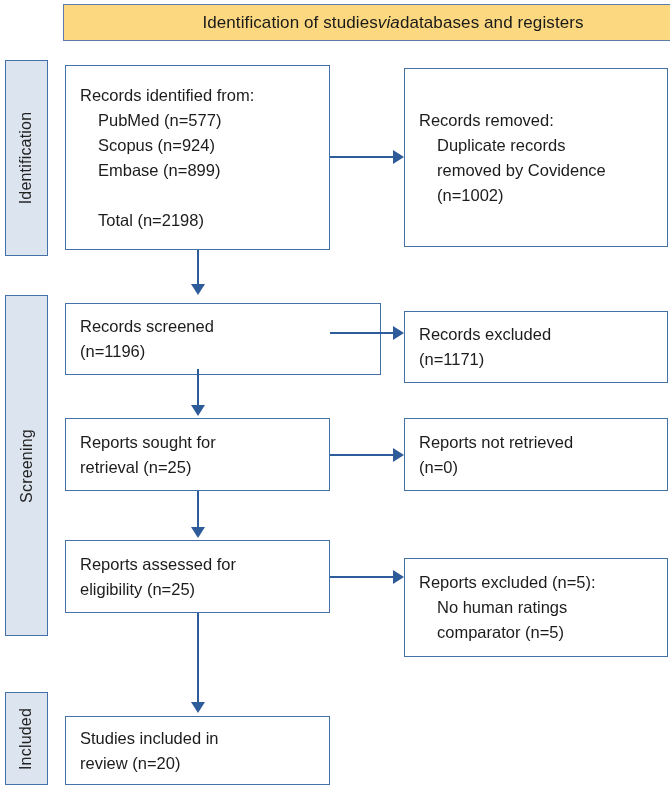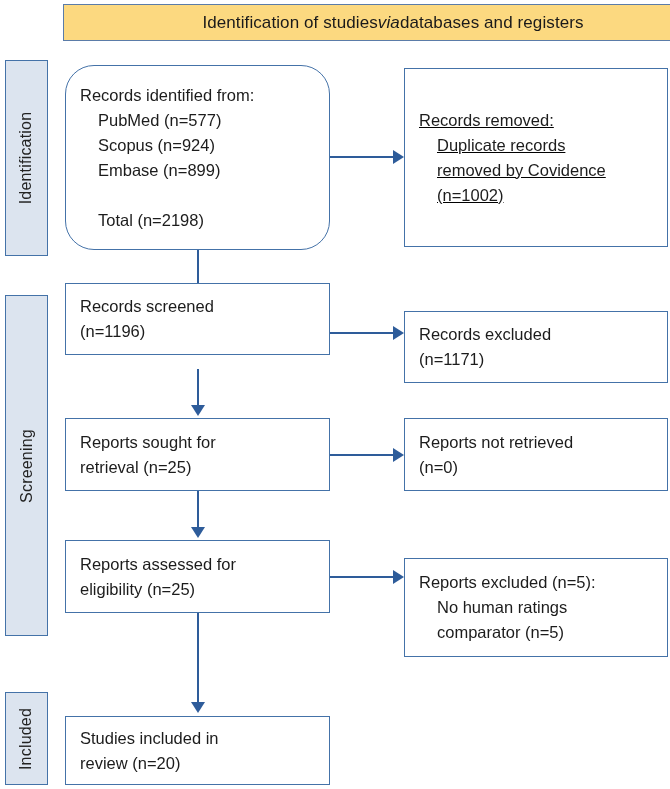--- a/index.html
+++ b/index.html
@@ -123,43 +123,43 @@
   </div>
 
   <div class="stage-label" style="left:5px; top:295px; width:43px; height:341px;">
     <span>Screening</span>
   </div>
 
   <div class="stage-label" style="left:5px; top:692px; width:43px; height:93px;">
     <span>Included</span>
   </div>
 
-  <div class="flow-box" style="left:65px; top:65px; width:265px; height:185px;border-radius:29px;">
+  <div class="flow-box" style="left:65px; top:65px; width:265px; height:185px;">
     <div class="line">Records identified from:</div>
     <div class="line indent">PubMed (n=577)</div>
     <div class="line indent">Scopus (n=924)</div>
     <div class="line indent">Embase (n=899)</div>
     <div class="line blank"></div>
     <div class="line indent">Total (n=2198)</div>
   </div>
 
-  <div class="flow-box" style="left:404px; top:68px; width:264px; height:179px;text-decoration:underline;">
+  <div class="flow-box" style="left:404px; top:68px; width:264px; height:179px;">
     <div class="line">Records removed:</div>
     <div class="line indent">Duplicate records</div>
     <div class="line indent">removed by Covidence</div>
     <div class="line indent">(n=1002)</div>
   </div>
 
   <div class="h-line" style="left:330px; top:156px; width:63px;"></div>
   <div class="arrow-right" style="left:393px; top:150px;"></div>
 
   <div class="v-line" style="left:197px; top:250px; width:1.6px; height:36px;"></div>
   <div class="arrow-down" style="left:191px; top:284px;"></div>
 
-  <div class="flow-box" style="left:65px; top:283px; width:265px; height:72px;">
+  <div class="flow-box" style="left:65px; top:303px; width:316px; height:72px;">
     <div class="line">Records screened</div>
     <div class="line">(n=1196)</div>
   </div>
 
   <div class="flow-box" style="left:404px; top:297px; width:264px; height:72px;margin-top:14px;">
     <div class="line">Records excluded</div>
     <div class="line">(n=1171)</div>
   </div>
 
   <div class="h-line" style="left:330px; top:332px; width:63px;"></div>

